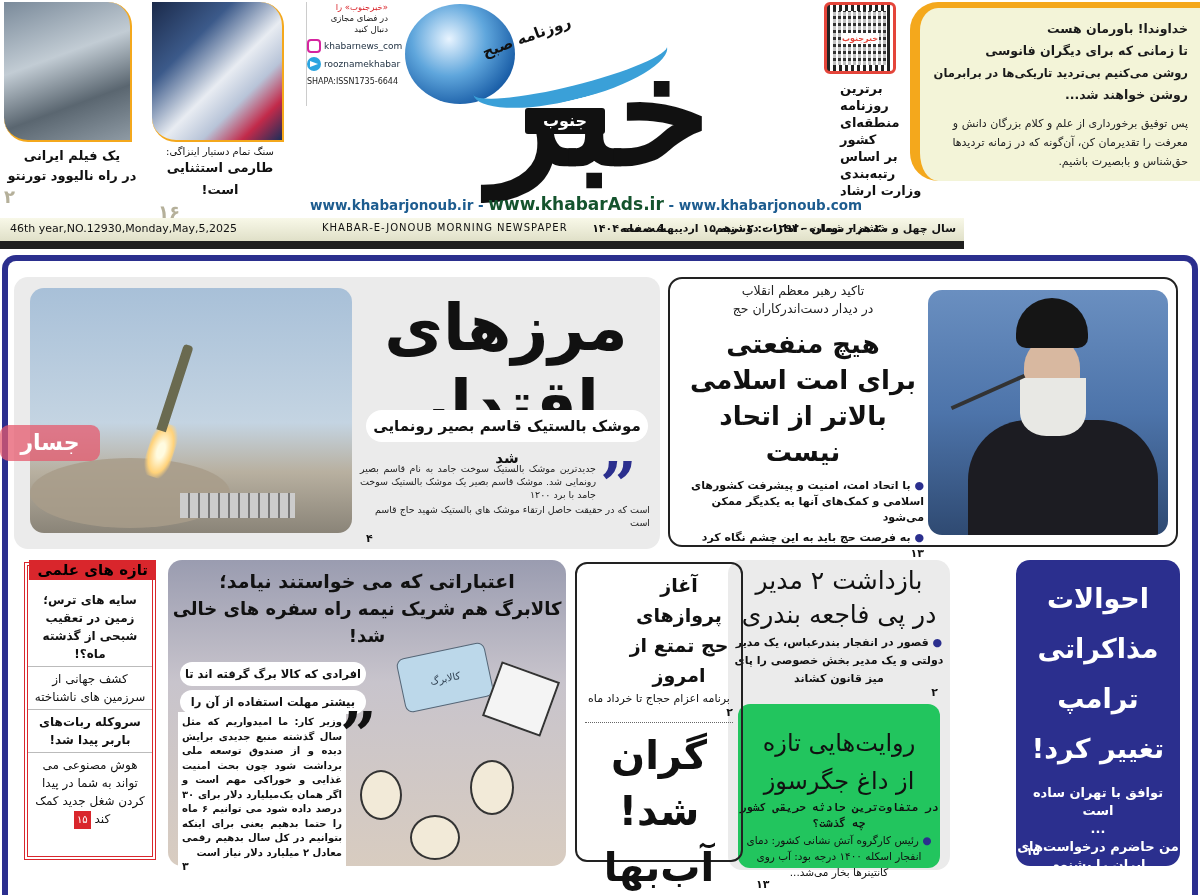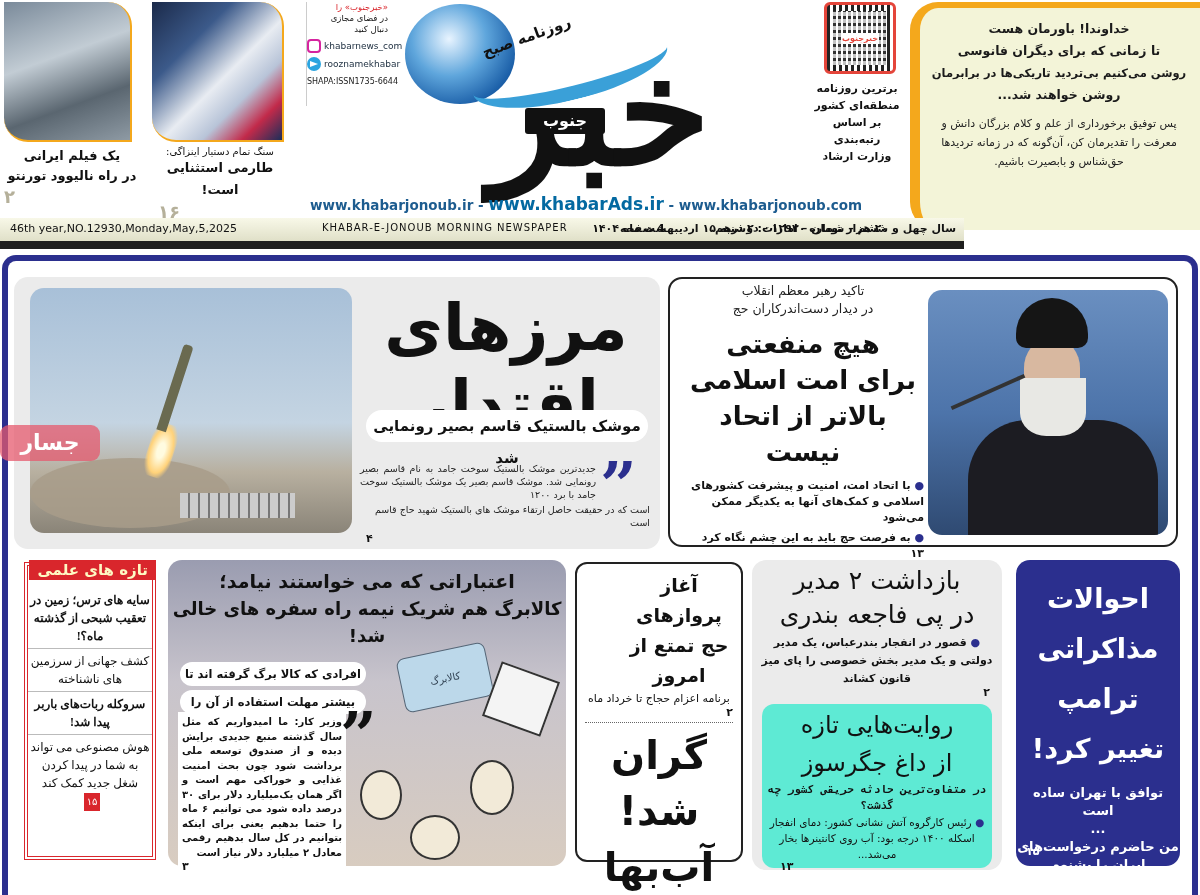--- a/index.html
+++ b/index.html
@@ -1,48 +1,48 @@
 <!DOCTYPE html>
 <html><head>
 <meta charset="utf-8">
 <style>
   * { box-sizing: border-box; margin: 0; padding: 0; }
   html, body { width: 1200px; height: 895px; overflow: hidden; background: #fff; }
   body { font-family: "DejaVu Sans", sans-serif; position: relative; color: #111; }
   .abs { position: absolute; }
 
   
-  .quote-box { left: 910px; top: 2px; width: 290px; height: 228px; background: #f3f4d8; border-radius: 28px 0 0 28px; border-left: 10px solid #f4a81c; border-top: 6px solid #f4a81c; padding: 10px 12px 6px 10px; direction: rtl; text-align: center; }
+  .quote-box { left: 910px; top: 2px; width: 290px; height: 179px; background: #f3f4d8; border-radius: 28px 0 0 28px; border-left: 10px solid #f4a81c; border-top: 6px solid #f4a81c; padding: 10px 12px 6px 10px; direction: rtl; text-align: right; }
   .quote-box .q1 { font-size: 12.5px; font-weight: bold; line-height: 22px; color: #1a1a1a; }
   .quote-box .q2 { font-size: 11px; line-height: 19px; margin-top: 8px; color: #222; }
 
   .qr { left: 824px; top: 2px; width: 72px; height: 72px; border: 3px solid #e4453a; border-radius: 6px; background:
       repeating-linear-gradient(90deg, #222 0 3px, #fff 3px 6px),
       #fff; background-blend-mode: normal; }
   .qr .inner { position:absolute; left:6px; top:6px; right:6px; bottom:6px; background:
       repeating-linear-gradient(0deg, rgba(255,255,255,.7) 0 4px, transparent 4px 7px),
       repeating-linear-gradient(90deg, #333 0 3px, #fff 3px 5px); }
   .qr .tag { position:absolute; left: 14px; top: 28px; width: 38px; height: 11px; background:#fff; color:#e4453a; font-size:8px; font-weight:bold; text-align:center; line-height:11px; }
-  .rank-text { left: 812px; top: 80px; width: 90px; direction: rtl; text-align: center; font-size: 11px; font-weight: bold; line-height: 17px; }
+  .rank-text { left: 840px; top: 80px; width: 90px; direction: rtl; text-align: left; font-size: 13px; font-weight: bold; line-height: 17px; }
 
   .logo-globe { left: 405px; top: 4px; width: 110px; height: 100px; border-radius: 50%; background: radial-gradient(circle at 40% 35%, #e8f4ff 0%, #5fa6dc 40%, #1b5fa8 75%, #0c3e78 100%); }
   .logo-swoosh { left: 470px; top: 40px; width: 200px; height: 60px; border-radius: 50%; border-bottom: 14px solid #3aa0d8; transform: rotate(-14deg); }
   .logo-sub { left: 480px; top: 28px; font-size: 15px; font-weight: bold; color: #111; transform: rotate(-20deg); direction: rtl; }
   .logo-main { left: 400px; top: 36px; width: 400px; height: 170px; font-family: "DejaVu Serif", serif; font-size: 150px; font-weight: bold; color: #111; direction: rtl; text-align: center; line-height: 150px; letter-spacing: -8px; }
   .logo-jonoub { left: 525px; top: 108px; width: 80px; height: 26px; background: #111; color: #fff; font-size: 16px; font-weight: bold; text-align: center; line-height: 26px; border-radius: 3px; direction: rtl; }
   .social { left: 306px; top: 2px; width: 100px; height: 104px; border-left: 1px solid #ccc; font-size: 8.5px; line-height: 11px; }
   .social .follow { direction: rtl; text-align: right; padding-right: 18px; }
   .social .row { display: flex; align-items: center; gap: 3px; margin-top: 4px; font-size: 9px; color: #234; }
   .ig { width: 14px; height: 14px; border-radius: 4px; border: 2px solid #d6249f; }
   .tg { width: 14px; height: 14px; border-radius: 50%; background: #2ca5e0; position: relative; }
   .tg::after { content: ""; position: absolute; left: 3px; top: 4px; border-left: 8px solid #fff; border-top: 3px solid transparent; border-bottom: 3px solid transparent; }
   .social .issn { font-size: 8px; margin-top: 5px; color: #222; }
 
   .urls { left: 310px; top: 194px; width: 580px; font-size: 13.5px; font-weight: bold; color: #1d5c8f; white-space: nowrap; }
-  .urls .ads { color: #0369a1; font-size: 17px; }
+  .urls .ads { color: #14532d; font-size: 17px; }
 
   .thumb { border-radius: 0 24px 0 24px; overflow: hidden; border: 2px solid #f4a81c; border-left-width: 0; border-top-width: 0; }
   .thumb-film { left: 4px; top: 2px; width: 128px; height: 140px; background: linear-gradient(160deg, #7a8a9a 0%, #c2ccd4 40%, #5a6670 70%, #8e9aa4 100%); }
   .thumb-sport { left: 152px; top: 2px; width: 132px; height: 140px; background: linear-gradient(135deg, #1b2a4a 0%, #3c5a8a 30%, #e8ecf2 55%, #b8c4d8 70%, #c22a4a 85%, #1a2e5a 100%); }
   .thumb-cap { direction: rtl; text-align: center; font-weight: bold; }
   .pg-num { font-size: 18px; color: #b5b09a; }
 
   .info-bar { left: 0; top: 218px; width: 964px; height: 23px; background: linear-gradient(#f8f8e8, #e0e0c8); border-bottom: 8px solid #1e1e1e; height: 31px; }
   .info-bar span { position: absolute; top: 4px; font-size: 11px; white-space: nowrap; color: #111; }
 
@@ -77,24 +77,24 @@
   .missile-qmark { left: 600px; top: 455px; }
   .missile-body { left: 360px; top: 462px; width: 236px; direction: rtl; text-align: justify; font-size: 9.5px; line-height: 13px; color: #222; }
   .missile-body2 { left: 360px; top: 500px; width: 290px; direction: rtl; text-align: right; font-size: 9.5px; line-height: 13px; color: #222; }
   .pgno { font-size: 11px; font-weight: bold; }
 
   
   .card-trump { left: 1016px; top: 560px; width: 164px; height: 306px; background: #2b2f8e; border-radius: 14px; color: #fff; direction: rtl; text-align: center; padding-top: 14px; }
   .card-trump .t { font-size: 27px; font-weight: bold; line-height: 50px; }
   .card-trump .s { font-size: 13px; font-weight: bold; line-height: 18px; margin-top: 10px; }
 
-  .card-port { left: 752px; top: 560px; width: 250px; height: 310px; background: #ebebeb; border-radius: 14px; direction: rtl; text-align: center; }
+  .card-port { left: 728px; top: 560px; width: 222px; height: 310px; background: #ebebeb; border-radius: 14px; direction: rtl; text-align: center; }
   .card-port .t { font-size: 25px; line-height: 34px; margin-top: 4px; }
   .card-port .s { font-size: 11px; font-weight: bold; line-height: 18px; }
-  .card-port .inner { margin: 6px 10px 0; background: #5eead4; border-radius: 12px; height: 164px; padding-top: 2px; }
+  .card-port .inner { margin: 6px 10px 0; background: #22c55e; border-radius: 12px; height: 164px; padding-top: 20px; }
   .card-port .it { font-size: 24px; line-height: 38px; }
   .card-port .is { font-size: 11px; font-weight: bold; line-height: 16px; font-family: Liberation Mono, monospace; }
   .card-port .ib { font-size: 10.5px; line-height: 16px; }
 
   .card-hajj { left: 575px; top: 562px; width: 168px; height: 300px; border: 2px solid #222; border-radius: 12px; direction: rtl; text-align: center; }
   .card-hajj .t { font-size: 19px; font-weight: bold; line-height: 30px; margin-top: 6px; margin-left: 40px; }
   .card-hajj .s { font-size: 11px; line-height: 18px; }
   .card-hajj .sep { border-top: 1px dotted #666; margin: 4px 8px; }
   .card-hajj .big { font-size: 40px; font-weight: bold; line-height: 56px; letter-spacing: -1px; }
   .card-hajj .b { font-size: 13px; line-height: 20px; }
@@ -103,23 +103,23 @@
   .coupon-title { left: 168px; top: 568px; width: 398px; direction: rtl; text-align: center; font-size: 19px; font-weight: bold; line-height: 27px; color: #111; }
   .coupon-pill { height: 24px; background: #fff; border-radius: 12px; direction: rtl; text-align: center; font-size: 11.5px; font-weight: bold; line-height: 24px; width: 186px; }
   .coupon-quote { left: 178px; top: 712px; width: 168px; background: #fff; direction: rtl; text-align: justify; font-size: 10px; line-height: 14.5px; font-weight: bold; padding: 3px 4px; }
   .coupon-qmark { left: 340px; top: 705px; color: #111; }
   .cartoon-sheet { left: 400px; top: 650px; width: 90px; height: 55px; background: #bcd8ea; transform: rotate(-12deg); border-radius: 8px; border: 1px solid #567; }
   .cartoon-sheet span { display:block; text-align:center; font-size: 10px; color:#345; line-height: 55px; direction: rtl; }
   .cartoon-tv { left: 490px; top: 670px; width: 62px; height: 58px; background: #f4f4f4; border: 2px solid #333; transform: rotate(20deg); }
   .cartoon-fig { border: 2px solid #333; border-radius: 50%; background: #f2ead8; }
 
   .card-science { left: 24px; top: 562px; width: 132px; height: 298px; border: 3px double #d9262c; border-width: 4px; background: #fff; direction: rtl; text-align: center; }
-  .sci-head { position: absolute; right: -4px; top: -6px; background: #d9262c; color: #fef9c3; font-size: 15px; font-weight: bold; padding: 1px 8px; }
+  .sci-head { position: absolute; right: -4px; top: -6px; background: #d9262c; color: #000000; font-size: 15px; font-weight: bold; padding: 1px 8px; }
   .sci-items { margin-top: 22px; }
-  .sci-item { padding: 3px 2px; border-bottom: 1px solid #bbb; font-size: 12px; line-height: 18px; font-family: Liberation Serif, serif; }
+  .sci-item { padding: 3px 2px; border-bottom: 1px solid #bbb; font-size: 12px; line-height: 18px; }
   .sci-item.b { font-weight: bold; }
   .sci-item:last-child { border-bottom: none; }
   .sci-pg { display:inline-block; background: #d9262c; color:#fff; font-size: 10px; padding: 0 3px; margin-left: 4px; }
 </style>
 </head>
 <body>
 
 <div class="abs quote-box">
   <div class="q1">خداوندا! باورمان هست</div>
   <div class="q1">تا زمانی که برای دیگران فانوسی</div>

